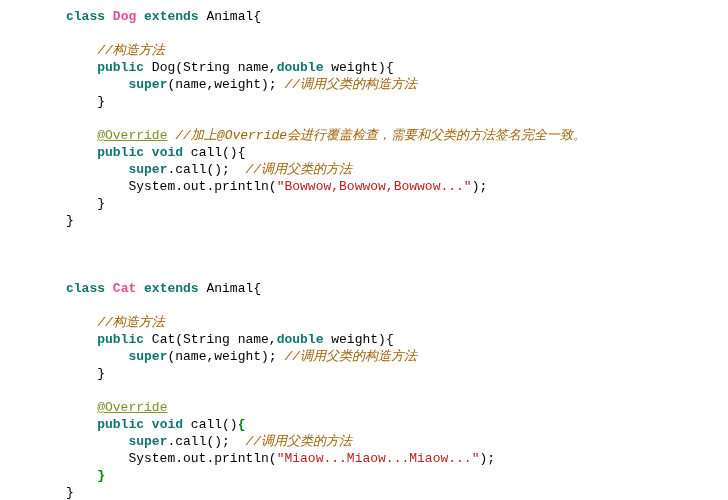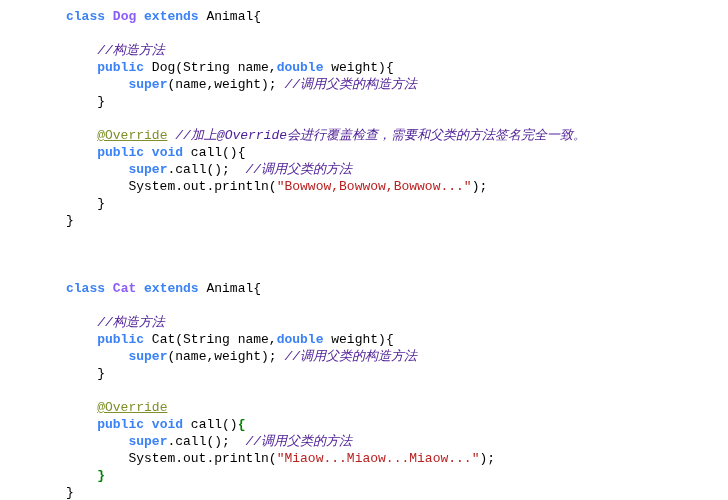--- a/index.html
+++ b/index.html
@@ -8,23 +8,23 @@
     background: #ffffff;
     font-family: "Courier New", Courier, monospace;
     font-size: 13px;
     line-height: 17px;
   }
   .code-block {
     padding: 8px 0 8px 66px;
     white-space: pre;
     color: #000000;
   }
-  .kw { color: #3b82f6; font-weight: bold; }
-  .cls { color: #8b5cf6; font-weight: bold; }
-  .com { color: #4c1d95; font-style: italic; }
+  .kw { color: #0f766e; font-weight: bold; }
+  .cls { color: #ec4899; font-weight: bold; }
+  .com { color: #a16207; font-style: italic; }
   .ann { color: #7d9029; text-decoration: underline; }
   .str { color: #ba2121; }
   .brace-hl { color: #008000; font-weight: bold; }
 </style>
 </head>
 <body>
 
 <div class="code-block" id="code"><span class="kw">class</span> <span class="cls">Dog</span> <span class="kw">extends</span> Animal{
 
     <span class="com">//构造方法</span>

